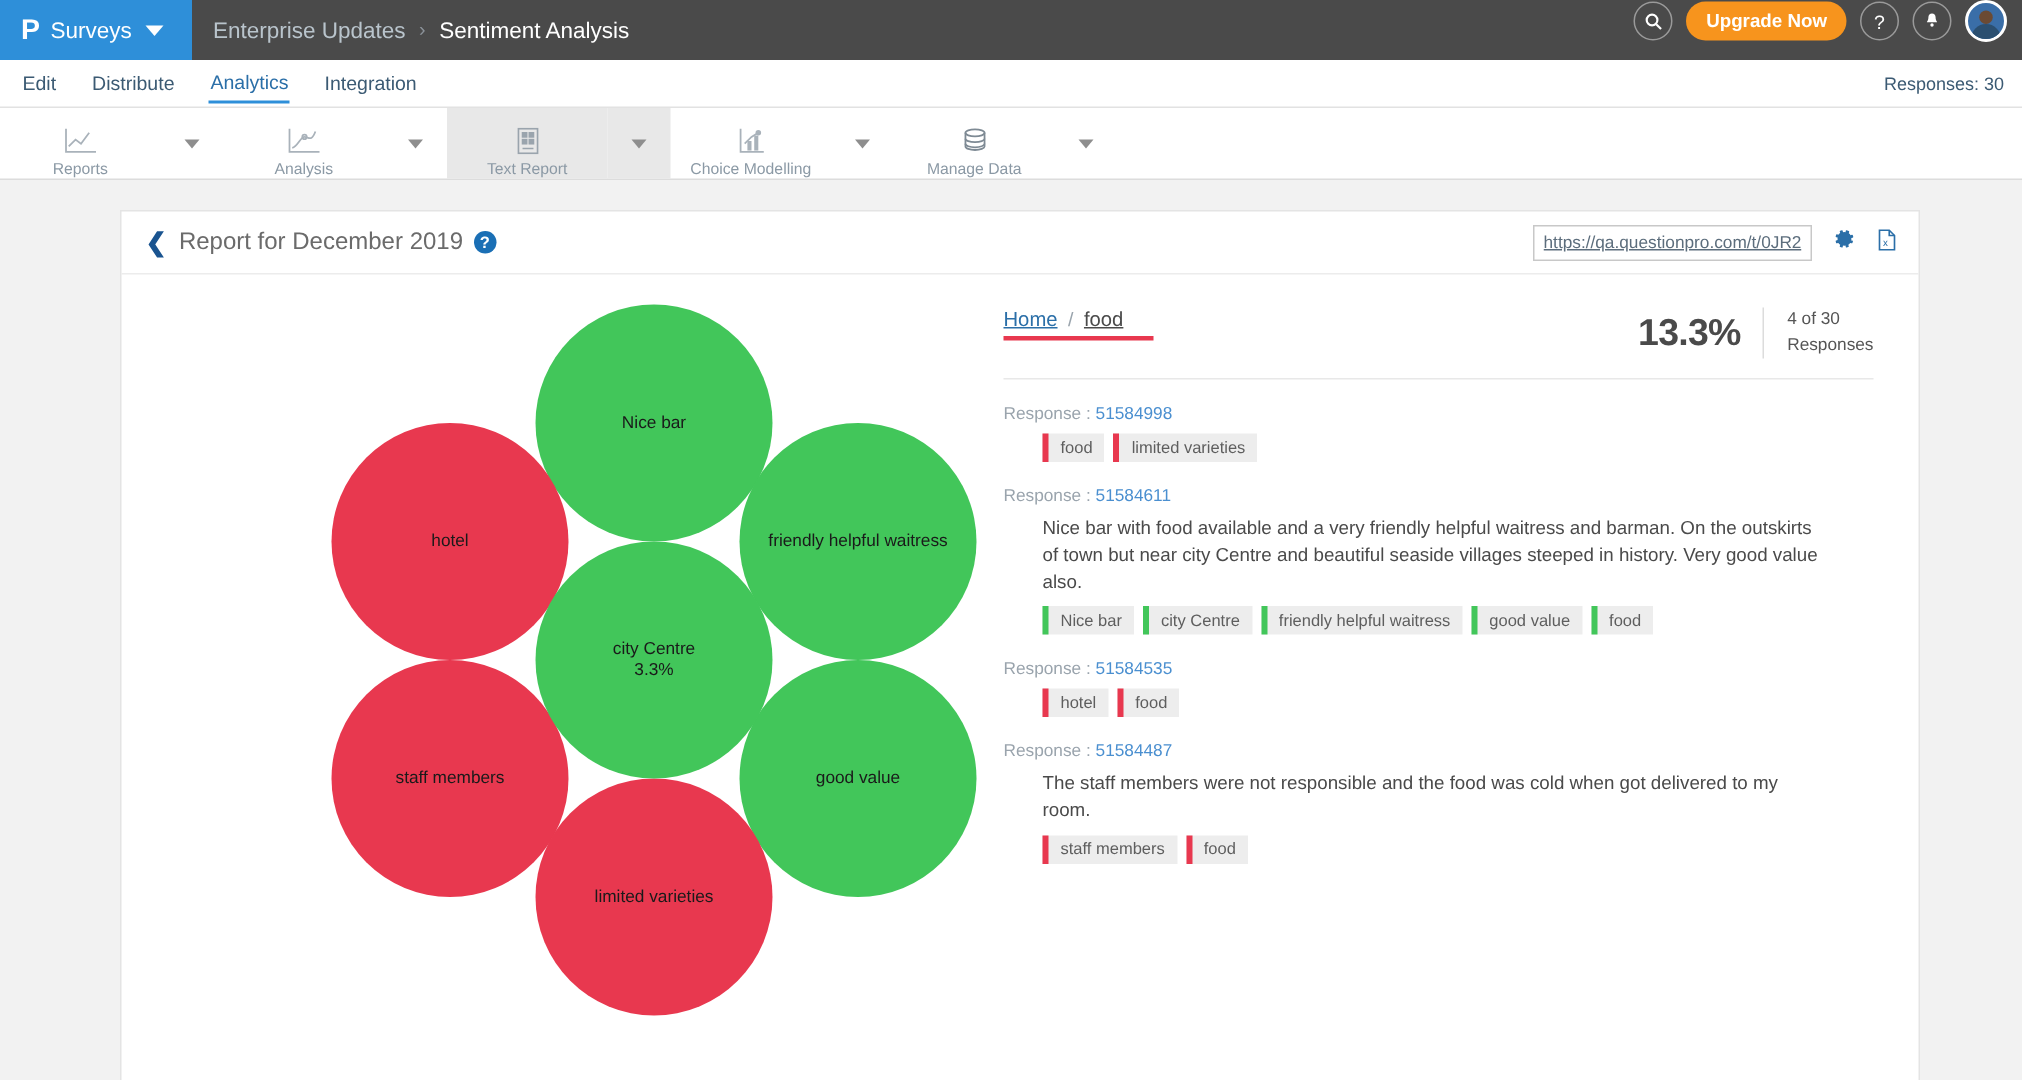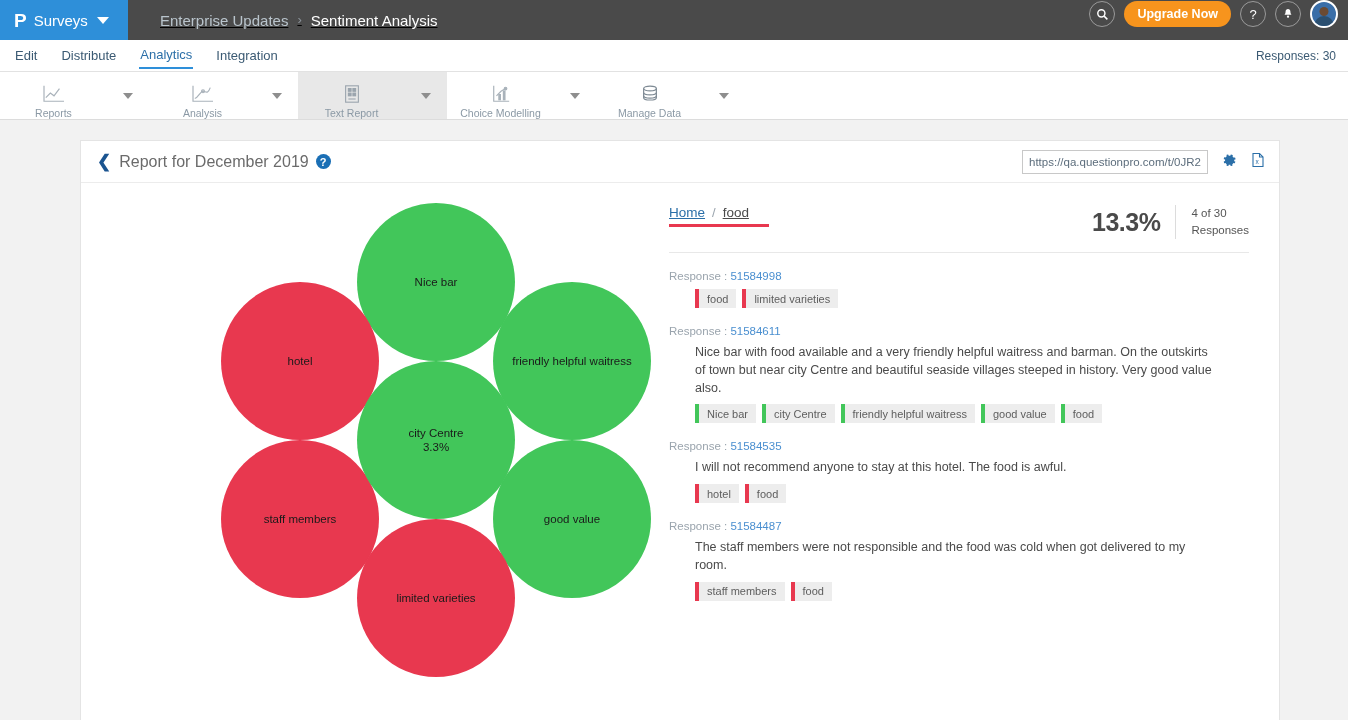--- a/index.html
+++ b/index.html
@@ -20,21 +20,21 @@
     display: flex; align-items: center; gap: 7px; padding-left: 14px;
     flex: 0 0 128px;
   }
   .brand-logo { color: #fff; font-size: 19px; font-weight: bold; line-height: 1; }
   .brand-text { color: #fff; font-size: 15px; }
   .brand-caret {
     width: 0; height: 0; border-left: 6px solid #fff; border-right: 6px solid #fff;
     border-top: 7px solid #fff; border-left-color: transparent; border-right-color: transparent;
     margin-left: 2px;
   }
-  .crumbs { display: flex; align-items: flex-start; gap: 9px; margin-left: 32px; text-decoration: underline; }
+  .crumbs { display: flex; align-items: flex-start; gap: 9px; margin-left: 14px; }
   .crumb-parent { color: #b9c4cc; font-size: 15px; }
   .crumb-sep { color: #8b9299; font-size: 13px; }
   .crumb-current { color: #ffffff; font-size: 15px; }
 
   .topbar-right { position: absolute; right: 10px; top: 0; height: 28px; display: flex; align-items: center; gap: 9px; }
   .circ-btn {
     width: 26px; height: 26px; border-radius: 50%; border: 1px solid #9a9a9a;
     color: #fff; display: flex; align-items: center; justify-content: center;
     font-size: 13px; background: transparent;
   }
@@ -90,20 +90,21 @@
   .help-dot {
     width: 15px; height: 15px; border-radius: 50%; background: #1a6fb5; color: #fff;
     font-size: 11px; font-weight: bold; display: flex; align-items: center; justify-content: center;
     margin-left: 7px;
   }
   .head-right { position: absolute; right: 14px; display: flex; align-items: center; gap: 14px; }
   .url-input {
     width: 186px; height: 24px; border: 1px solid #c8c8c8; background: #fff;
     font-size: 11.5px; color: #5c6d7c; padding: 0 6px;
     font-family: "Liberation Sans", sans-serif;
+    text-decoration: underline;
   }
   .gear-icon { color: #2b6fa8; font-size: 15px; }
   .doc-icon { color: #2b6fa8; font-size: 15px; }
 
   .card-body { display: flex; height: 629px; }
 
   
   .chart-pane { width: 560px; position: relative; flex: 0 0 560px; }
   .bubble {
     position: absolute; border-radius: 50%; display: flex; flex-direction: column;
@@ -368,21 +369,20 @@
                   <span class="tag-txt">good value</span>
                 </span>
                 <span class="tag">
                   <span class="tag-bar" style="background: rgb(66, 198, 90);"></span>
                   <span class="tag-txt">food</span>
                 </span>
               </div>
             </div>
             <div class="resp-item">
               <div class="resp-id-line">Response : <span class="resp-id">51584535</span></div>
-              <div class="resp-text">I will not recommend anyone to stay at this hotel. The food is awful.</div>
               <div class="tags">
                 <span class="tag">
                   <span class="tag-bar" style="background: rgb(232, 56, 79);"></span>
                   <span class="tag-txt">hotel</span>
                 </span>
                 <span class="tag">
                   <span class="tag-bar" style="background: rgb(232, 56, 79);"></span>
                   <span class="tag-txt">food</span>
                 </span>
               </div>

